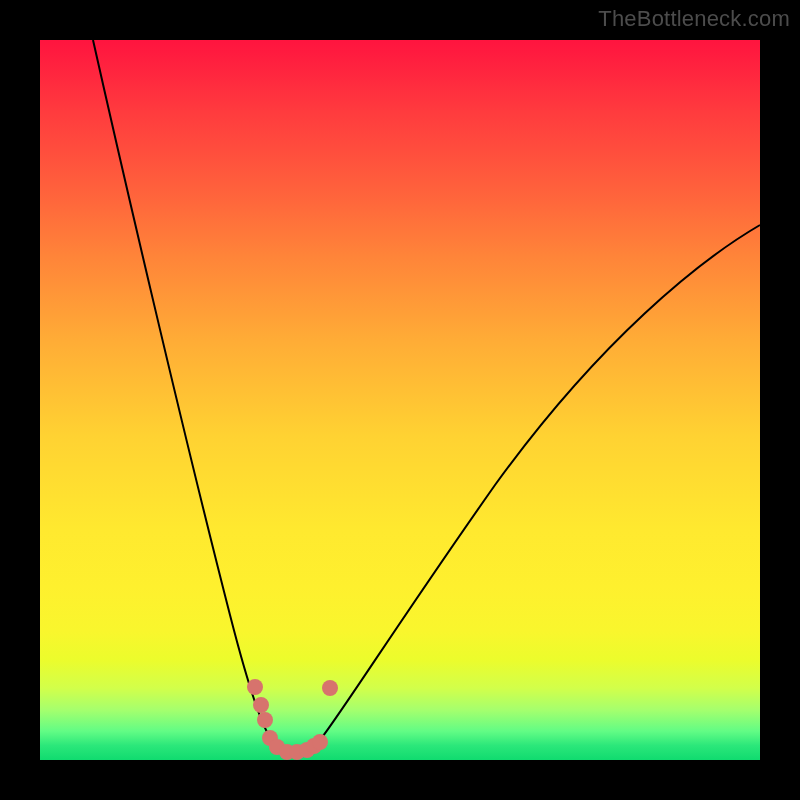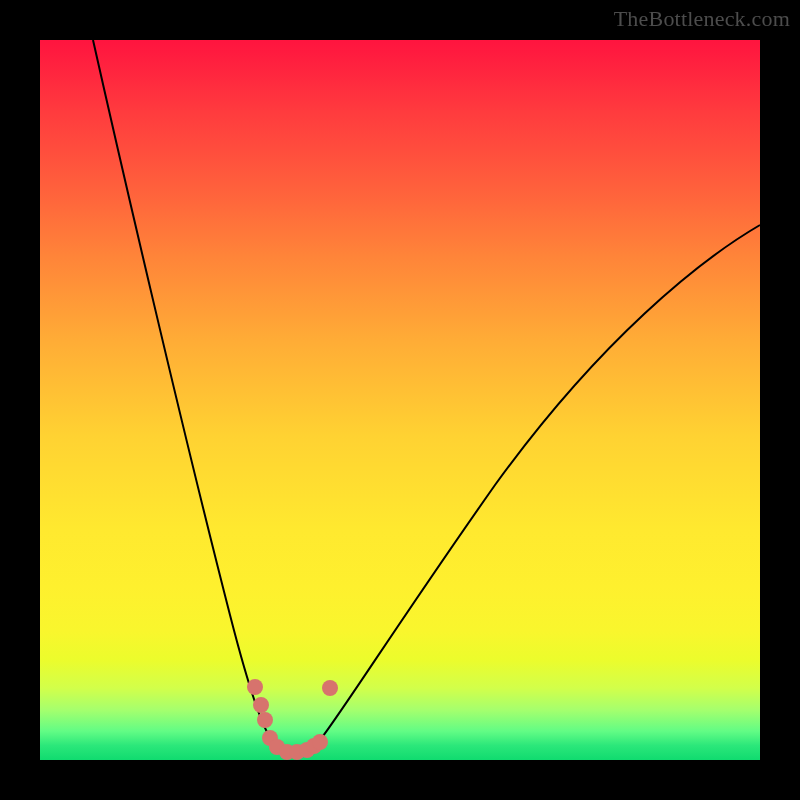--- a/index.html
+++ b/index.html
@@ -8,21 +8,20 @@
     width: 800px;
     height: 800px;
     background: #000;
     font-family: Arial, Helvetica, sans-serif;
     overflow: hidden;
   }
   .canvas-wrap {
     position: relative;
     width: 800px;
     height: 800px;
-    font-family: Liberation Serif, serif;
   }
   .plot-area {
     position: absolute;
     left: 40px;
     top: 40px;
     width: 720px;
     height: 720px;
     background: linear-gradient(
       to bottom,
       #ff143f 0%,

